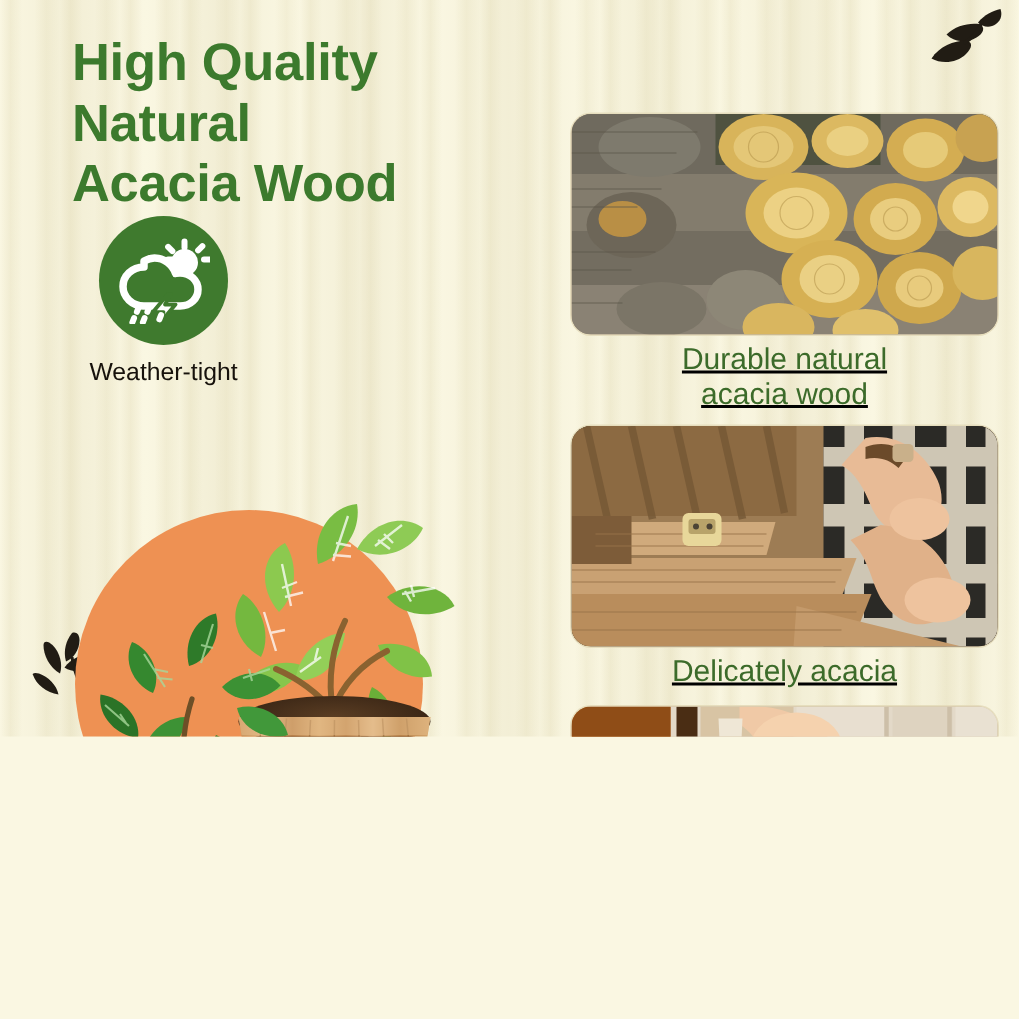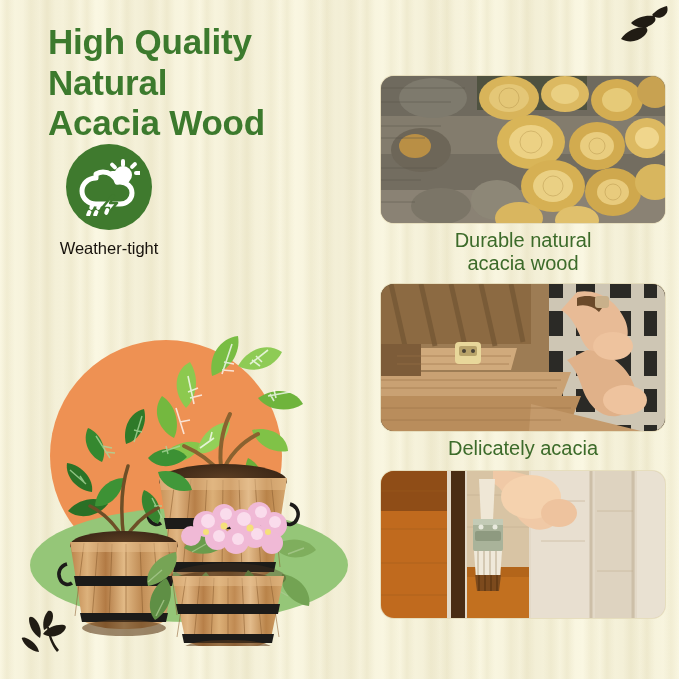--- a/index.html
+++ b/index.html
@@ -10,21 +10,21 @@
     width: 679px;
     height: 679px;
     overflow: hidden;
     font-family: "Liberation Sans", sans-serif;
     background: #faf7e2;
   }
 
   .page {
     position: relative;
     width: 679px;
-    height: 679px;
+    height: 491px;
     background:
       repeating-linear-gradient(
         90deg,
         rgba(222, 214, 175, 0.00) 0px,
         rgba(222, 214, 175, 0.30) 7px,
         rgba(222, 214, 175, 0.00) 15px,
         rgba(222, 214, 175, 0.00) 23px,
         rgba(222, 214, 175, 0.26) 31px,
         rgba(222, 214, 175, 0.00) 40px
       ),
@@ -127,20 +127,21 @@
   
   .photo-col {
     position: absolute;
     left: 381px;
     top: 76px;
     width: 284px;
   }
   .photo-card {
     position: relative;
     margin-bottom: 6px;
+    text-decoration: underline;
   }
   .photo-frame {
     width: 284px;
     height: 147px;
     border-radius: 13px;
     overflow: hidden;
     background: #cdbba0;
     box-shadow: 0 0 0 1px rgba(228, 220, 186, 0.9);
   }
   .photo-frame svg { display: block; }

